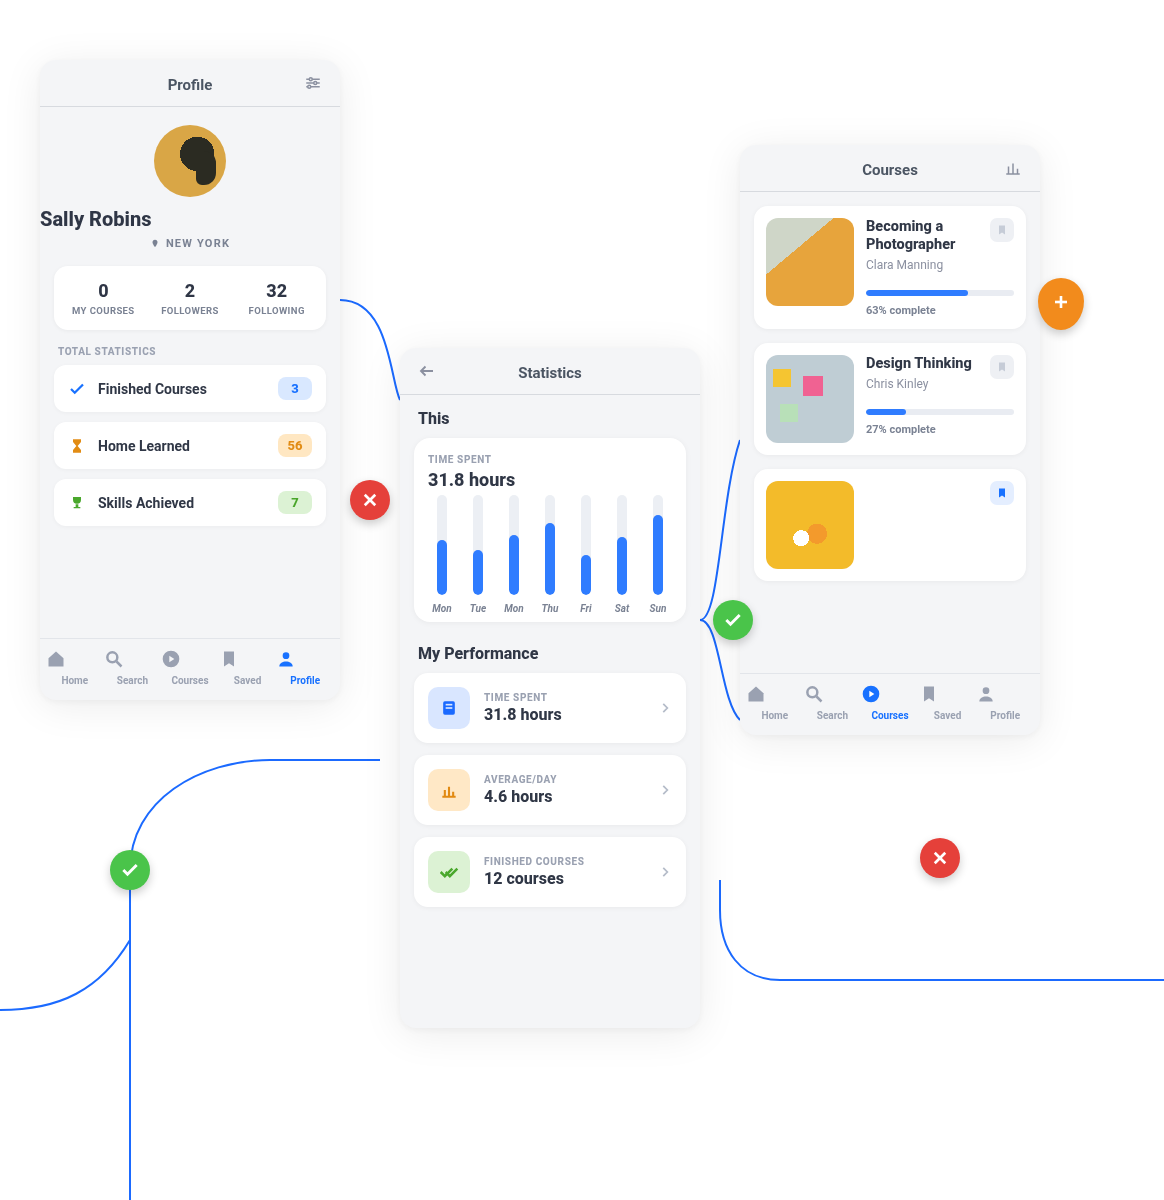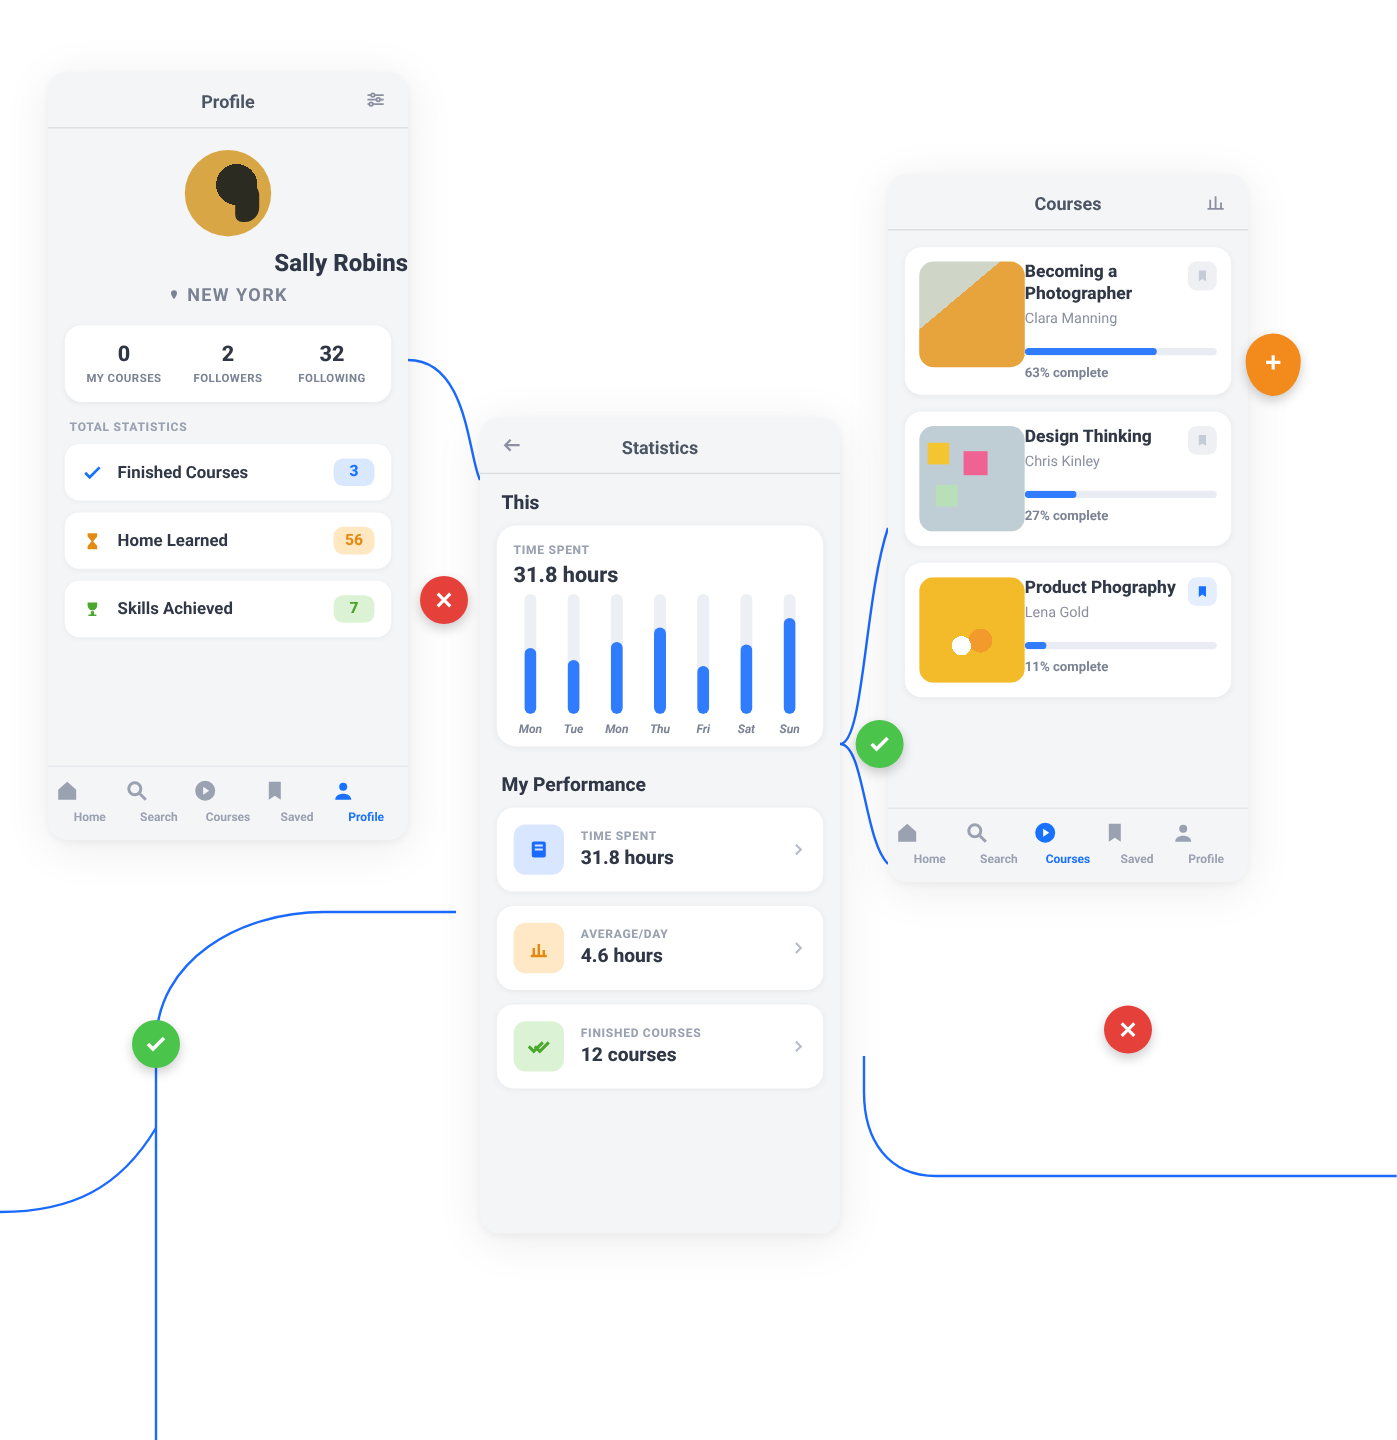--- a/index.html
+++ b/index.html
@@ -37,23 +37,23 @@
   .avatar {
     width: 72px; height: 72px; border-radius: 50%;
     background: radial-gradient(circle at 60% 40%, #2b2b22 0 28%, #d9a646 28% 100%);
     margin: 18px auto 10px;
     position: relative;
   }
   .avatar::after{
     content:""; position:absolute; right:10px; top:26px; width:20px; height:34px;
     background:#2b2b22; border-radius:0 12px 12px 6px;
   }
-  .uname { text-align:right; font-size:20px; font-weight:800; color:#2f3646; }
+  .uname { text-align:left; font-size:20px; font-weight:800; color:#2f3646; }
   .loc { display:flex; align-items:center; justify-content:center; gap:6px;
-    color:#7a8293; font-size:15px; letter-spacing:1.2px; font-weight:700; margin-top:6px;text-align:center;}
+    color:#7a8293; font-size:11px; letter-spacing:1.2px; font-weight:700; margin-top:6px;text-align:center;}
   .stats-row {
     margin: 16px 14px;
     background:#fff; border-radius:14px; box-shadow:0 1px 4px rgba(0,0,0,0.05);
     display:flex; padding:14px 6px;
   }
   .stats-row .cell{ flex:1; text-align:center; }
   .stats-row .num{ font-size:18px; font-weight:800; color:#2f3646;}
   .stats-row .lbl{ font-size:9.5px; font-weight:700; color:#7a8293; letter-spacing:0.4px; margin-top:4px;}
   .section-label{ font-size:10px; font-weight:800; letter-spacing:0.6px; color:#9aa1b1; margin:8px 0 8px 18px;}
   .stat-card{
@@ -100,21 +100,21 @@
   .iconbox.orange{ background:#ffe8c6; color:#e28a12;}
   .iconbox.green{ background:#dcf2d4; color:#4aa82d;}
   .perf-texts .sm{ font-size:10px; color:#9aa1b1; font-weight:800; letter-spacing:0.6px;}
   .perf-texts .lg{ font-size:16px; color:#303746; font-weight:800; margin-top:2px;}
   .chevron{ margin-left:auto; color:#b5bcc9; }
 
   
   #phone-courses { left: 740px; top: 145px; width: 300px; height: 590px; }
   .course-card{
     background:#fff; margin:14px 14px 0; border-radius:14px; padding:12px;
-    display:flex; gap:0; box-shadow:0 1px 5px rgba(0,0,0,0.05);
+    display:flex; gap:12px; box-shadow:0 1px 5px rgba(0,0,0,0.05);
     position:relative;
   }
   .thumb{ width:88px; height:88px; border-radius:12px; flex-shrink:0;}
   .thumb.t1{ background:linear-gradient(140deg,#cfd6c8 0 35%,#e7a43c 35% 100%);}
   .thumb.t2{ background:
       linear-gradient(#f5c531,#f5c531) 10% 20%/18px 18px no-repeat,
       linear-gradient(#f06292,#f06292) 55% 30%/20px 20px no-repeat,
       linear-gradient(#b8e0b8,#b8e0b8) 20% 70%/18px 18px no-repeat,
       #bfcdd4;}
   .thumb.t3{ background:
@@ -432,28 +432,20 @@
           <div class="prog-label">27% complete</div>
         </div>
         <div class="bookmark ">
           <svg width="12" height="14" viewBox="0 0 24 24" fill="currentColor">
             <path d="M6 3h12v18l-6-4-6 4z"></path>
           </svg>
         </div>
       </div>
       <div class="course-card">
         <div class="thumb t3"></div>
-        <div class="course-info">
-          <div class="course-title">Product Phography</div>
-          <div class="course-author">Lena Gold</div>
-          <div class="prog-track">
-            <div class="prog-fill" style="width:11%"></div>
-          </div>
-          <div class="prog-label">11% complete</div>
-        </div>
         <div class="bookmark active">
           <svg width="12" height="14" viewBox="0 0 24 24" fill="currentColor">
             <path d="M6 3h12v18l-6-4-6 4z"></path>
           </svg>
         </div>
       </div>
     </div>
 
   <div class="tabbar">
     <div class="tab">

